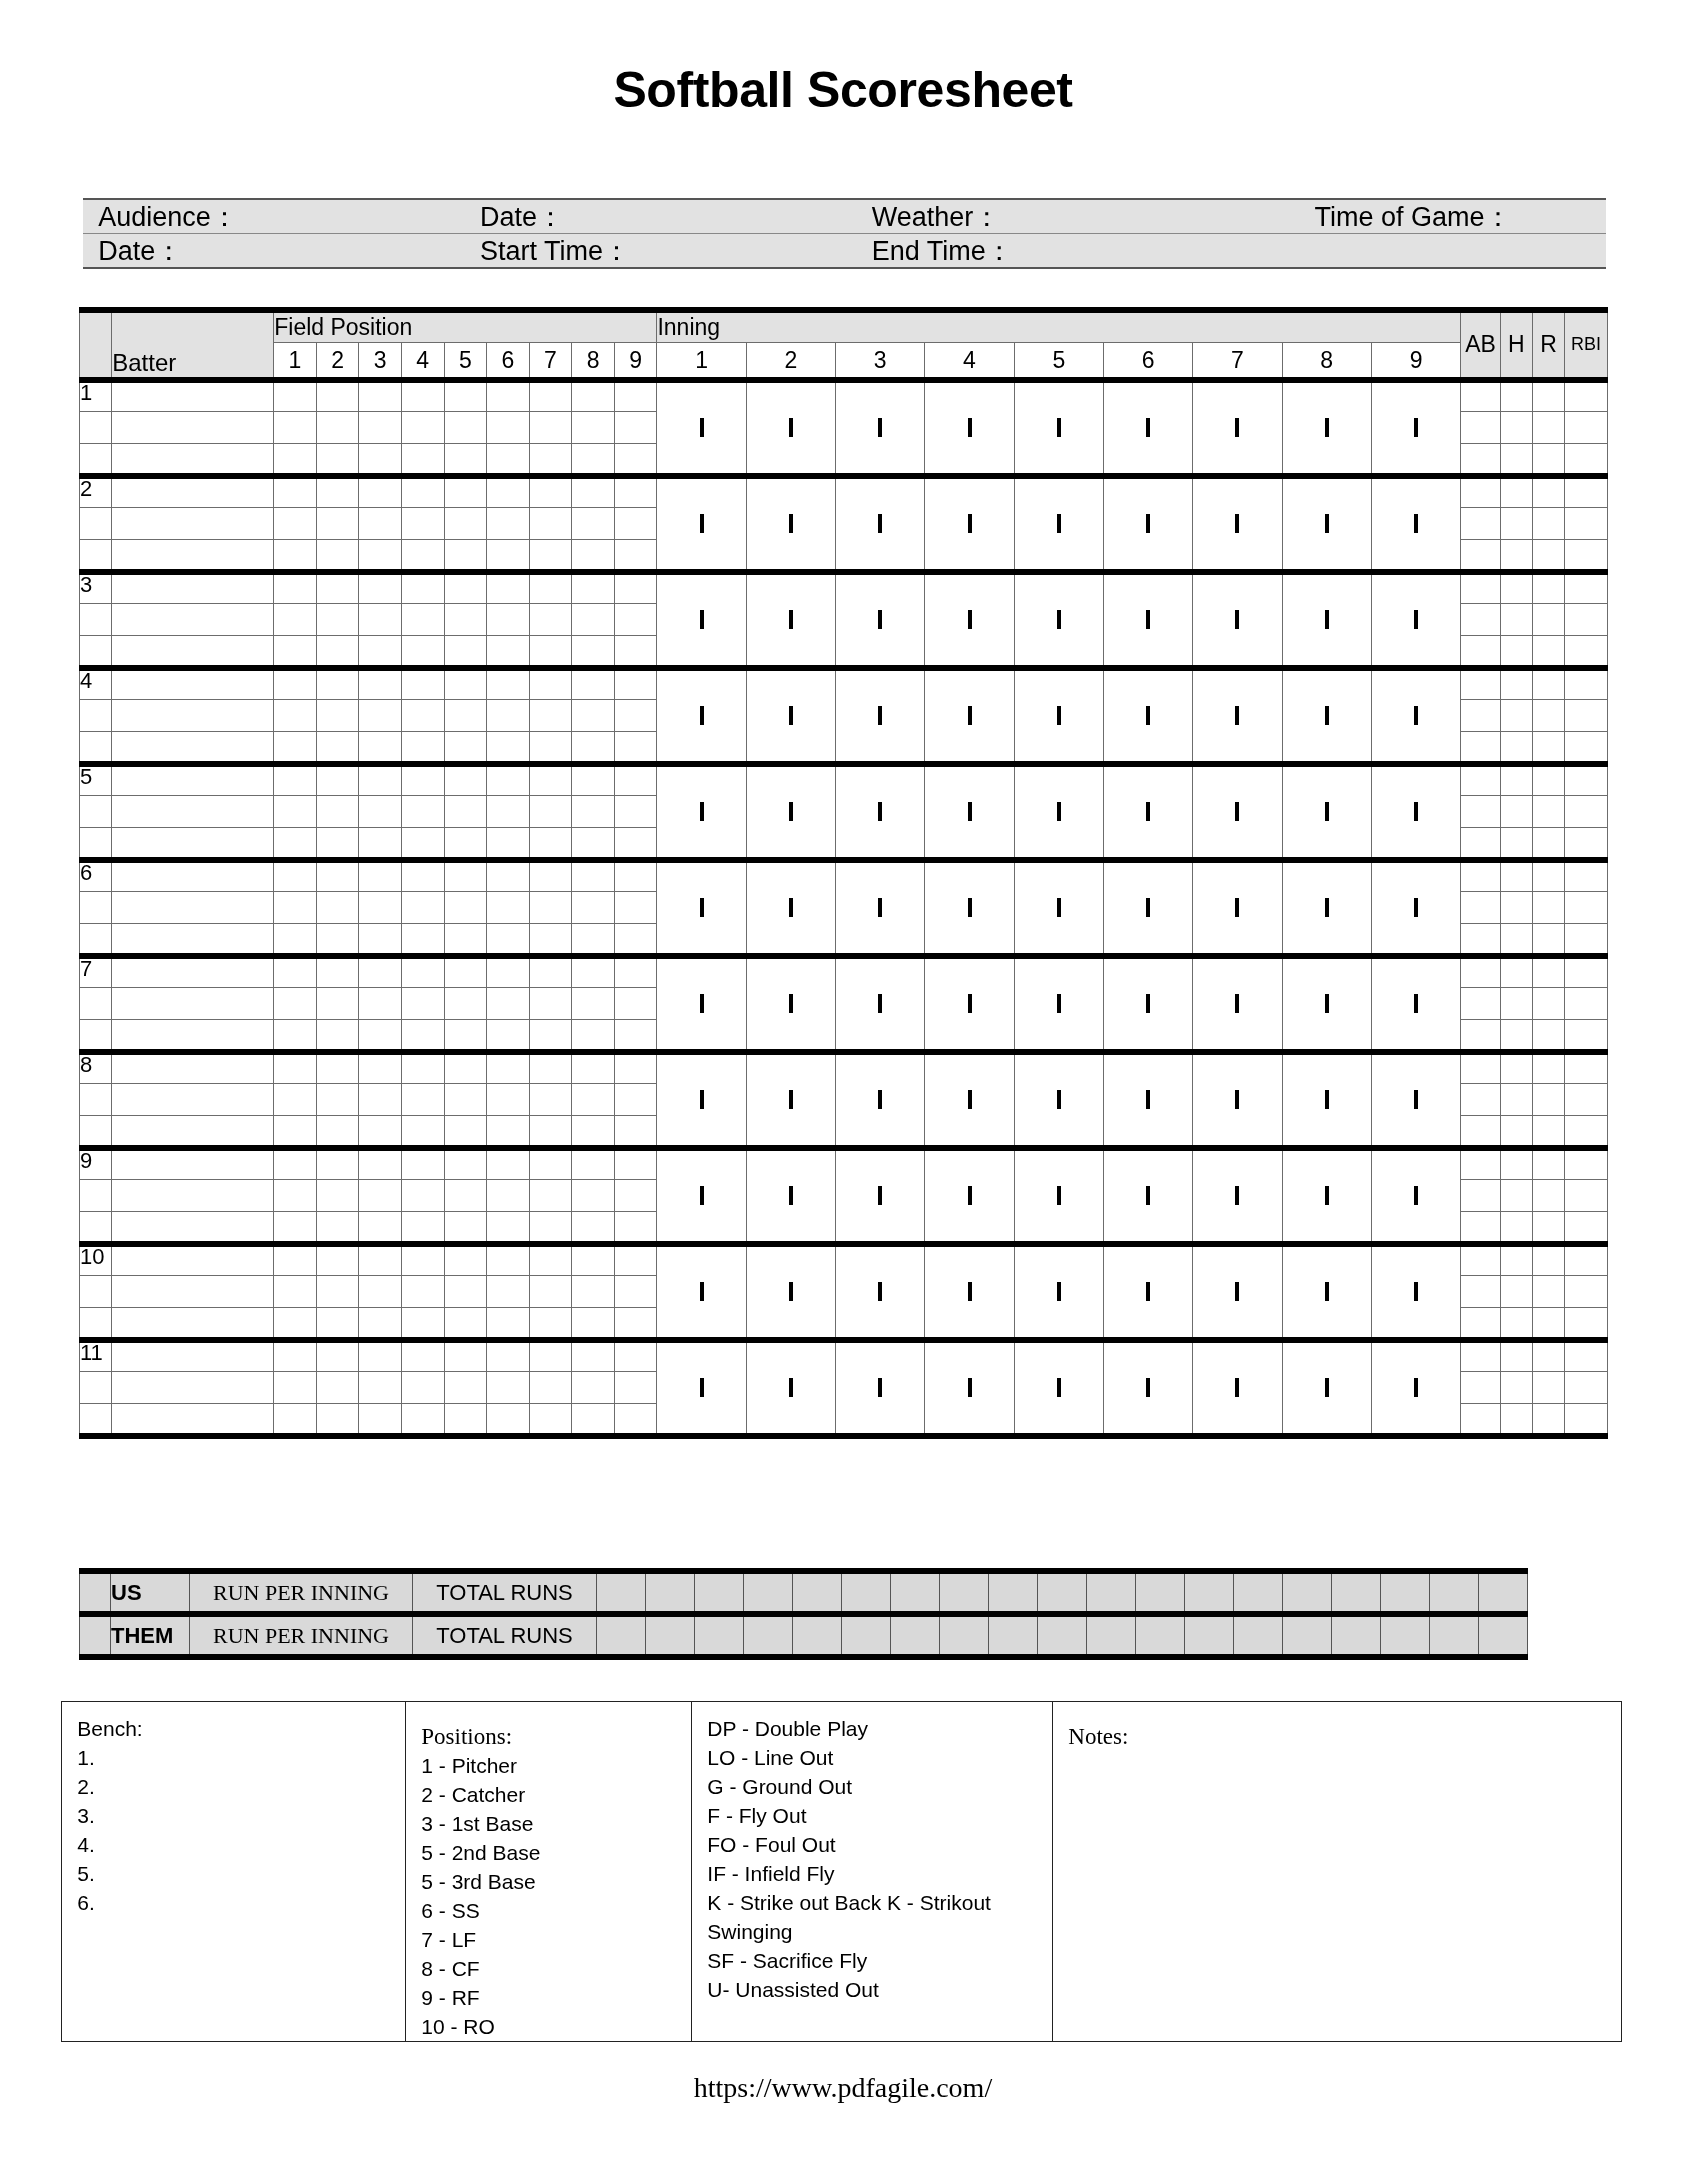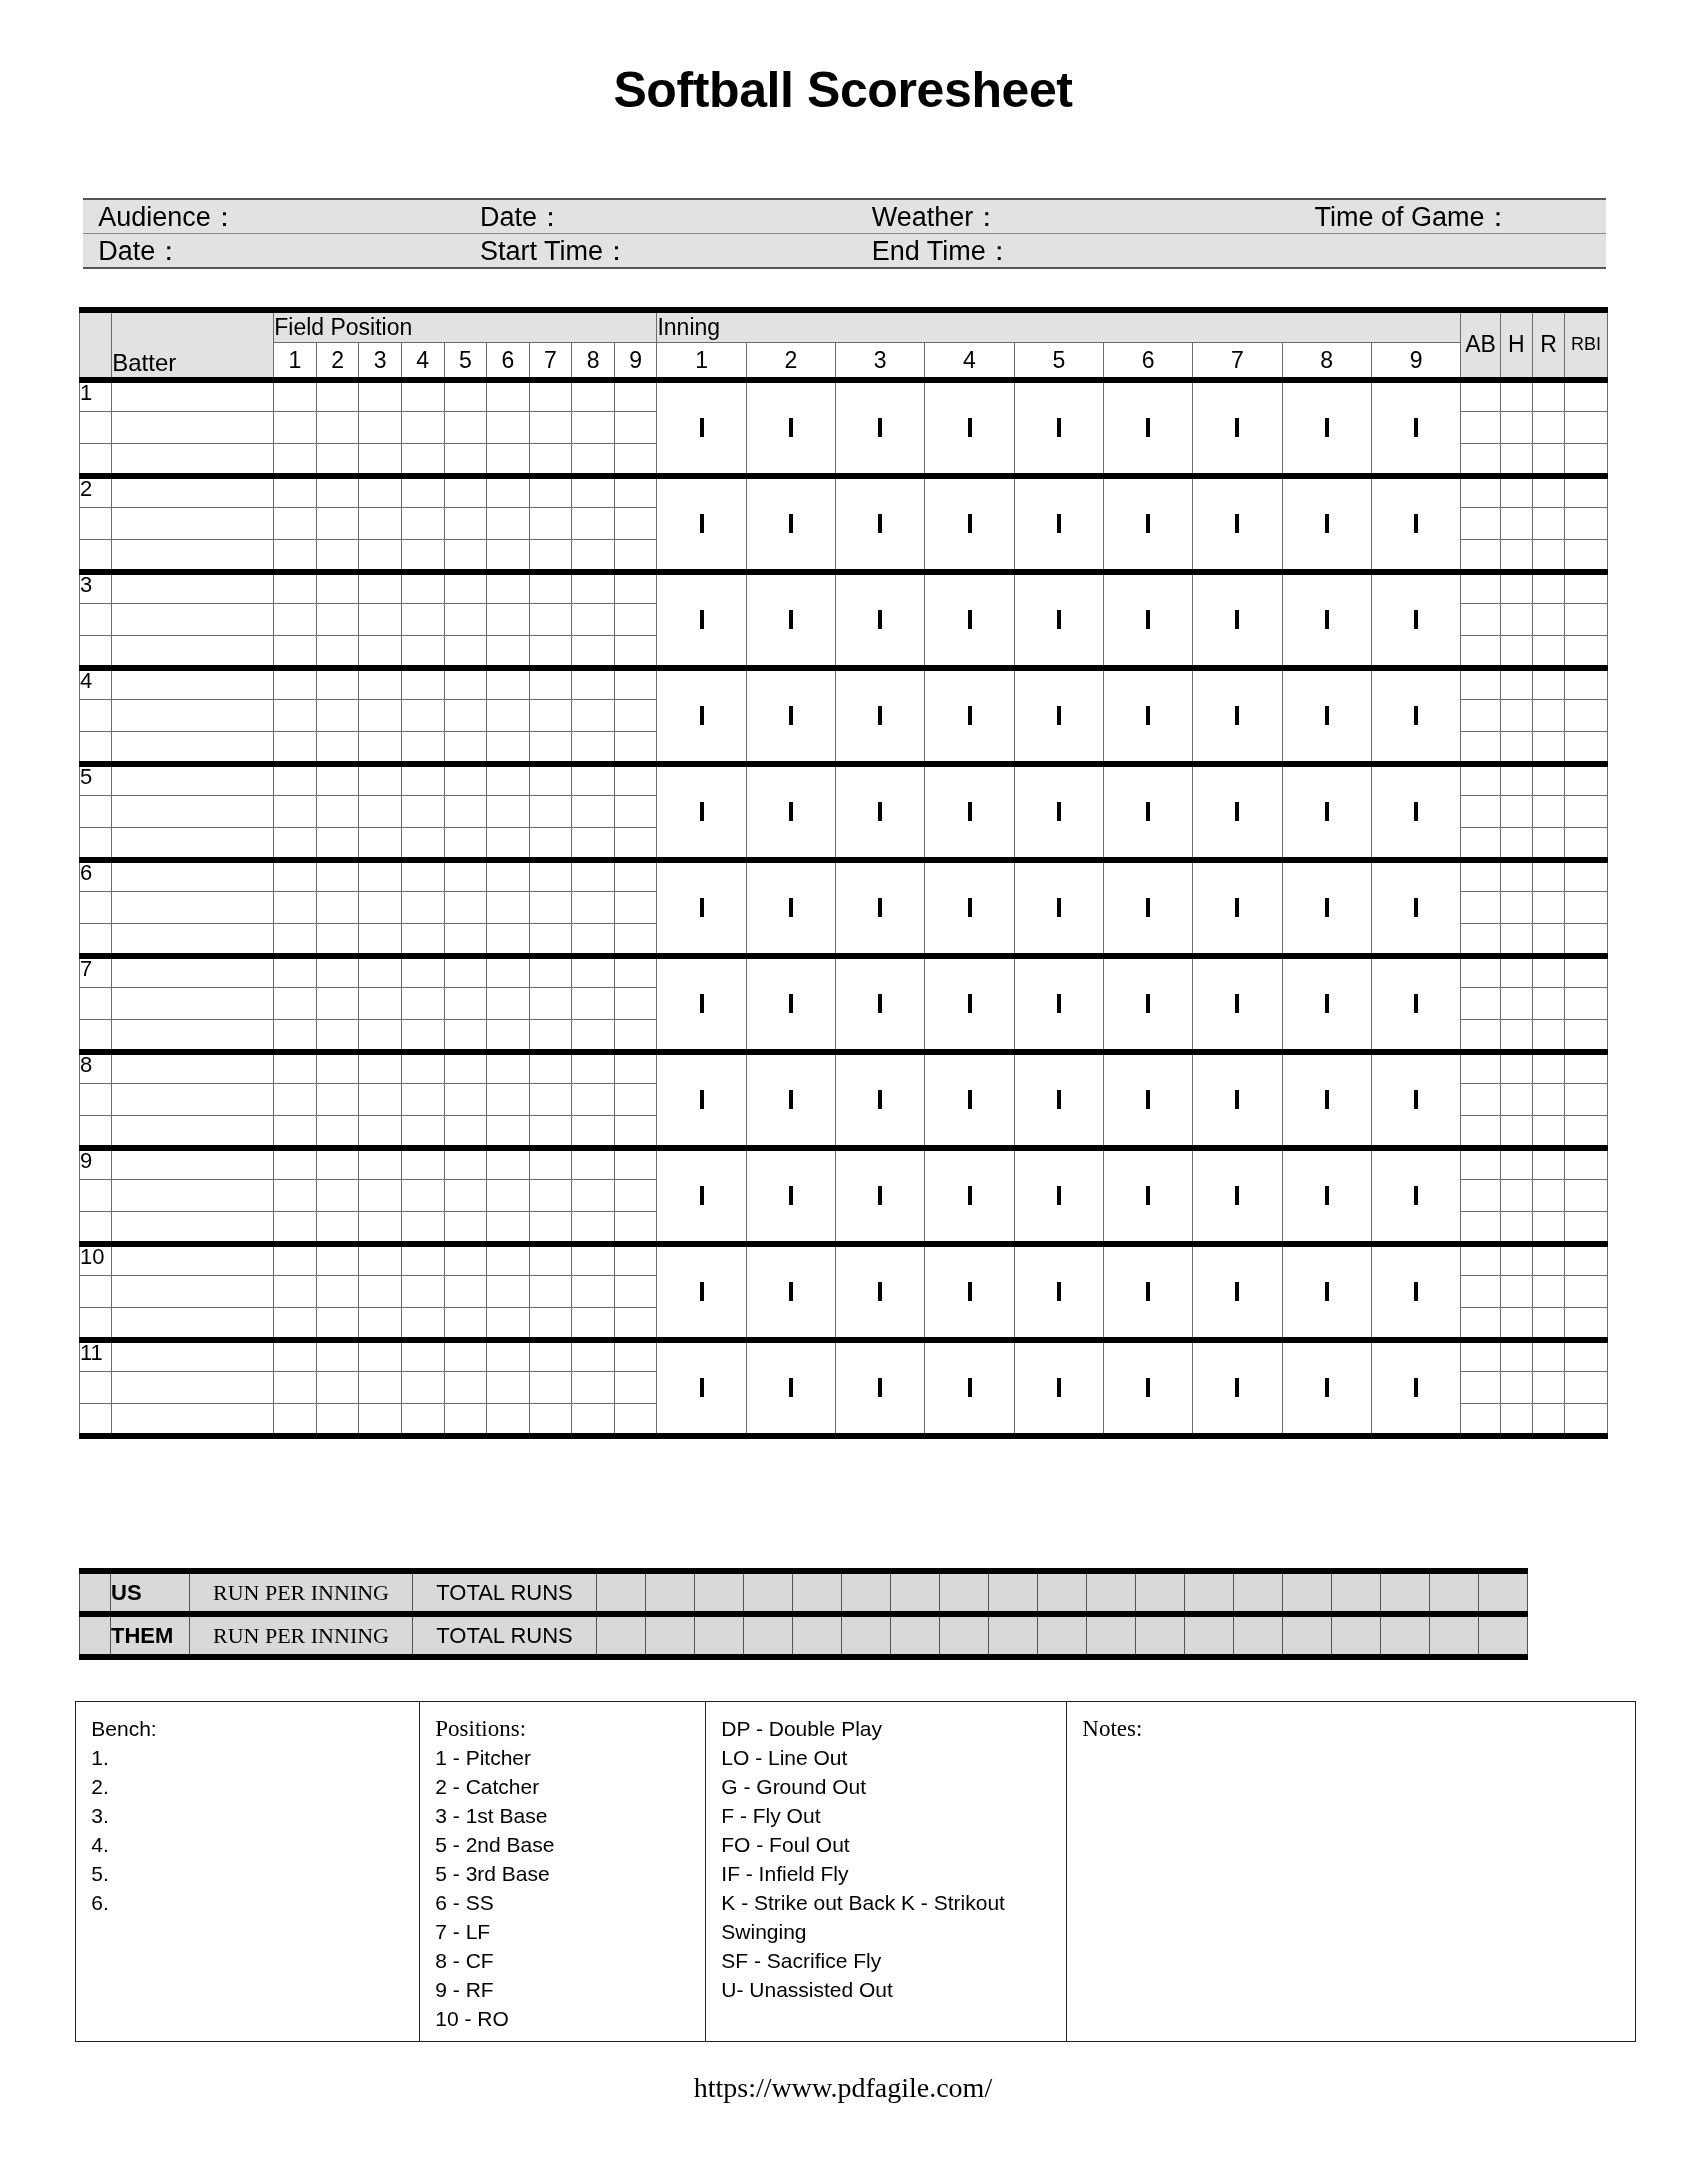--- a/index.html
+++ b/index.html
@@ -175,21 +175,21 @@
   .tot-tr {
     width: 184px;
     font-size: 22px;
     text-align: center;
   }
   .tot-blank { width: 49px; }
 
   
   .legend {
     position: absolute;
-    left: 75px;
+    left: 61px;
     top: 1701px;
     width: 1561px;
     height: 341px;
     border: 1.7px solid #222;
     box-sizing: border-box;
     display: flex;
   }
   .legend-col {
     box-sizing: border-box;
     padding: 12px 0 0 15.3px;
@@ -200,21 +200,21 @@
   .lc-bench { width: 344px; }
   .lc-pos { width: 286px; }
   .lc-abbr { width: 361px; }
   .lc-notes { width: 567px; }
 
   .legend-line {
     font-size: 21px;
     line-height: 29px;
     white-space: nowrap;
   }
-  .serif { font-family: "Liberation Serif", serif; font-size: 23px; }
+  .serif { font-family: "Liberation Serif", serif; font-size: 23px; margin-top: 8px; }
 
   
   .footer {
     position: absolute;
     left: 0;
     top: 2072px;
     width: 1686px;
     text-align: center;
     font-family: "Liberation Serif", serif;
     font-size: 28px;

